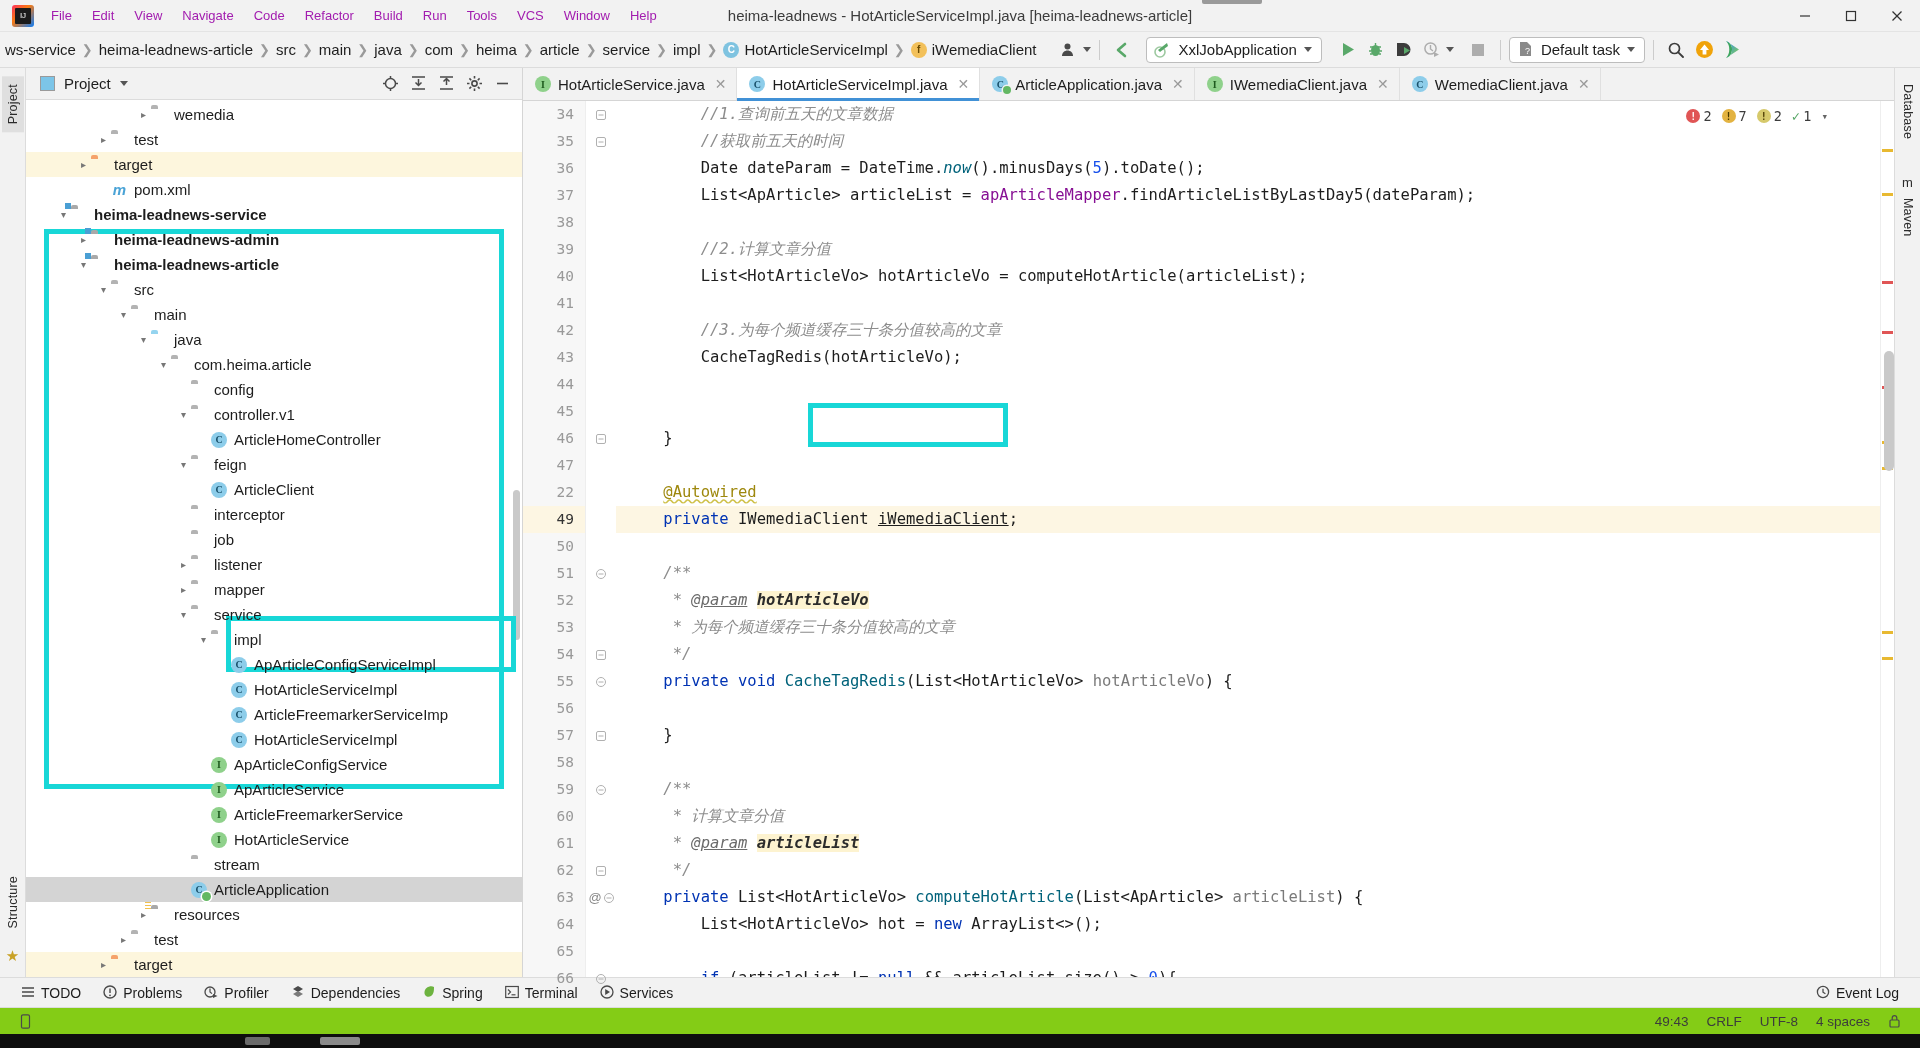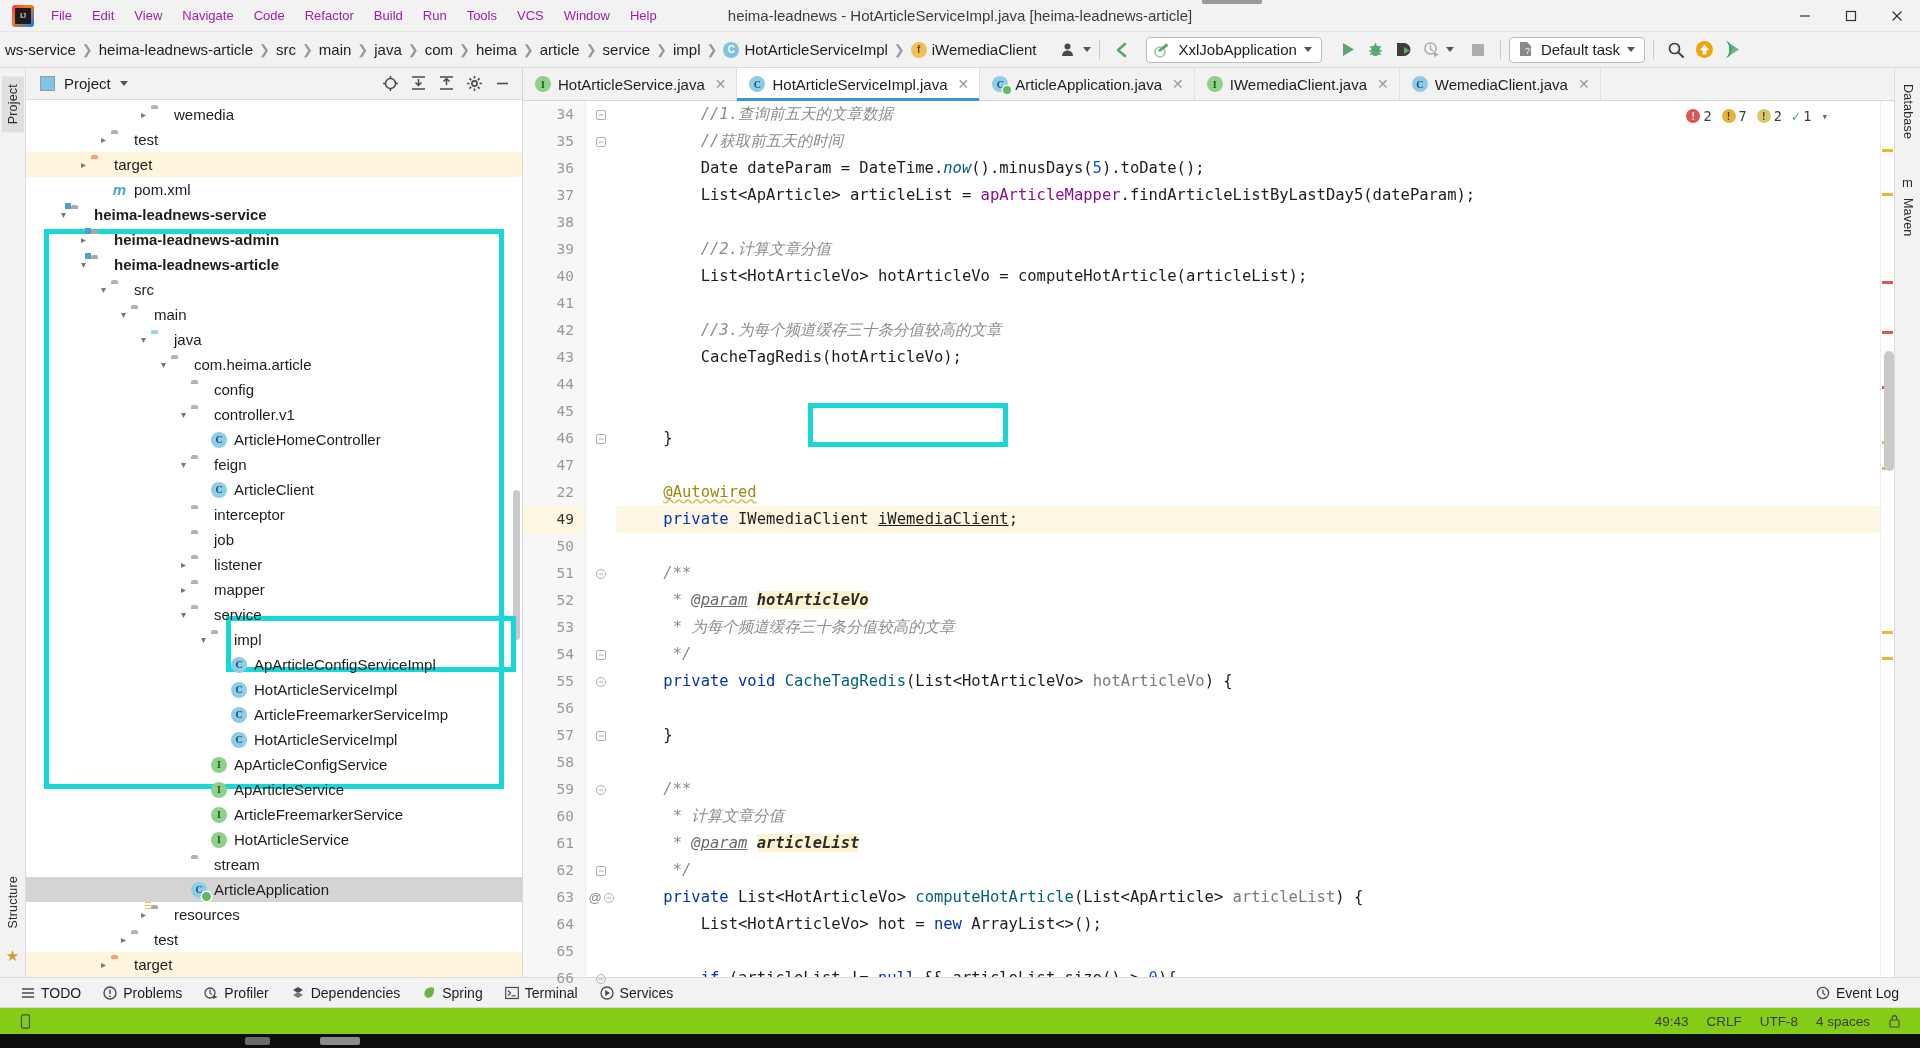--- a/index.html
+++ b/index.html
@@ -169,21 +169,21 @@
   
   .markerbar{ width:14px; flex:none; background:#fff; border-left:1px solid #eee; position:relative;}
   .mk{ position:absolute; left:1px; width:11px; height:3px;}
   .scrollthumb{ position:absolute; right:0; width:10px; background:#c9c9c9; border-radius:5px;}
 
   
   .bottombar{
      height:30px; background:#f2f2f2; border-top:1px solid #dcdcdc; display:flex; align-items:center;
      padding:0 10px; gap:0; font-size:14px; flex:none;
   }
-  .bb-item{ display:flex; align-items:center; gap:6px; padding:3px 11px; color:#1d1d1d; white-space:nowrap;}
+  .bb-item{ display:flex; gap:6px; padding:3px 11px; color:#1d1d1d; white-space:nowrap;}
   .statusbar{
      height:27px; background:#84cc16; border-top:1px solid #dcdcdc; display:flex; align-items:center;
      padding:0 10px; font-size:13.5px; color:#3c3c3c; gap:0; flex:none;
   }
   .sb-item{ padding:2px 9px; white-space:nowrap;}
   .taskbar{ height:14px; background:#0e0e0e; flex:none; position:relative;}
   .taskbar::after{content:""; position:absolute; left:320px; top:3px; width:40px; height:8px; background:#8a8a8a; border-radius:2px;}
   .taskbar::before{content:""; position:absolute; left:245px; top:3px; width:25px; height:8px; background:#6a6a6a; border-radius:2px;}
 
   svg{ display:block; }

